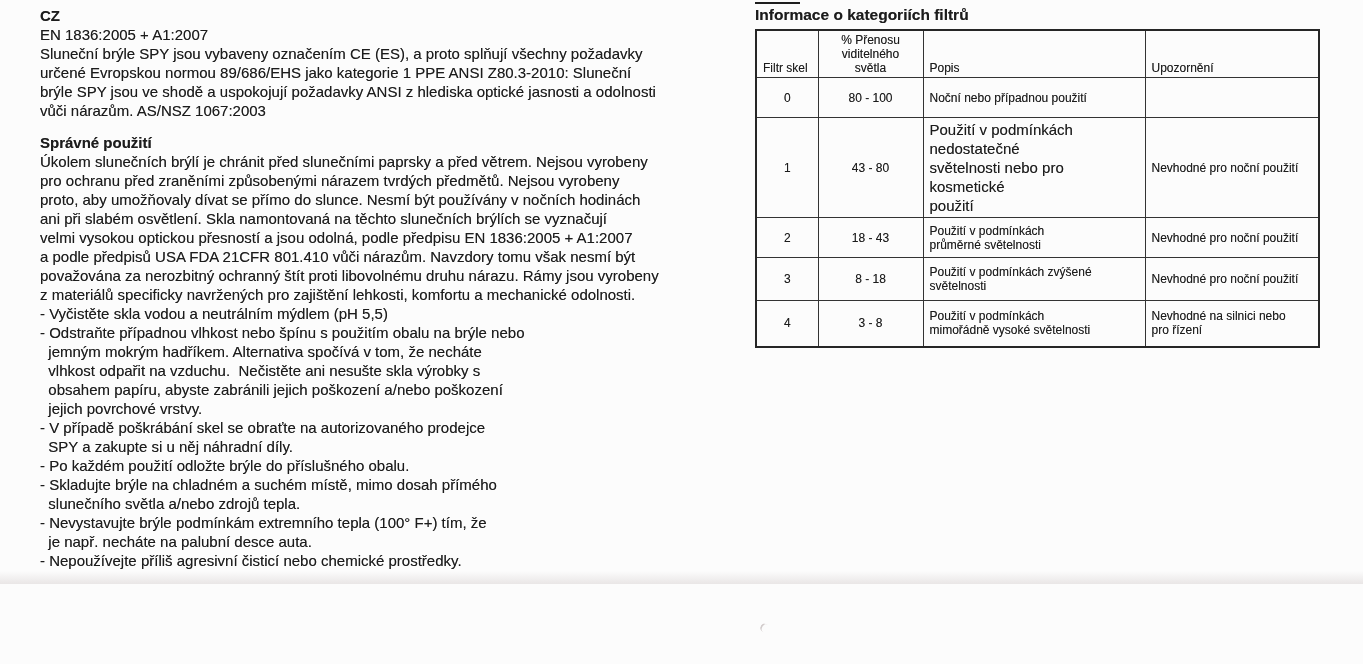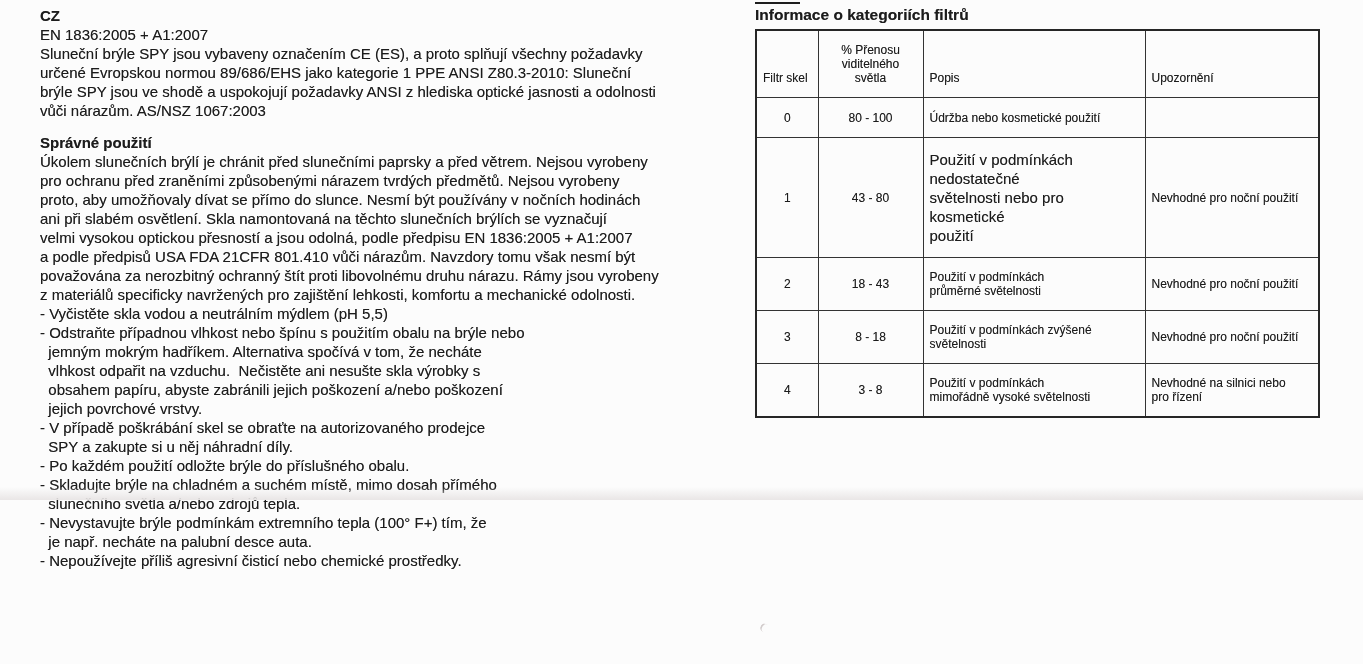--- a/index.html
+++ b/index.html
@@ -8,21 +8,21 @@
     background: #fcfcfc;
     width: 1363px;
     height: 664px;
     overflow: hidden;
     font-family: "Liberation Sans", sans-serif;
     color: #1c1c1c;
   }
   .page {
     position: relative;
     width: 1363px;
-    height: 500px;
+    height: 584px;
     background: #fcfcfc;
   }
   
   .col-left {
     position: absolute;
     left: 40px;
     top: 6px;
     width: 692px;
     text-shadow: 0 0 0.4px rgba(30,30,30,0.55);
   }
@@ -71,21 +71,21 @@
     border-collapse: collapse;
     table-layout: fixed;
     border: 2px solid #262626;
   }
   table.filter-table th,
   table.filter-table td {
     border: 1.5px solid #333333;
     font-size: 12px;
     line-height: 14px;
     font-weight: 400;
-    padding: 12px 6px;
+    padding: 2px 6px;
     overflow: hidden;
   }
   table.filter-table thead tr { height: 40px; }
   table.filter-table tbody tr.r0 { height: 40px; }
   table.filter-table tbody tr.r1 { height: 46px; }
   table.filter-table tbody tr.r2 { height: 40px; }
   table.filter-table tbody tr.r3 { height: 43px; }
   table.filter-table tbody tr.r4 { height: 46px; }
   th.h-filtr { text-align: left; vertical-align: bottom; padding-left: 5px; padding-bottom: 6px; }
   th.h-prenos { text-align: center; vertical-align: bottom; white-space: pre-wrap; padding-bottom: 6px; }
@@ -191,21 +191,21 @@
           <th class="h-prenos">% Přenosu
 viditelného světla</th>
           <th class="h-popis">Popis</th>
           <th class="h-upoz">Upozornění</th>
         </tr>
       </thead>
       <tbody>
         <tr class="r0">
           <td class="c-filtr">0</td>
           <td class="c-prenos">80 - 100</td>
-          <td class="c-popis">Údržba nebo kosmetické použití</td>
+          <td class="c-popis">Noční nebo případnou použití</td>
           <td class="c-upoz"></td>
         </tr>
         <tr class="r1">
           <td class="c-filtr">1</td>
           <td class="c-prenos">43 - 80</td>
           <td class="c-popis small">Použití v podmínkách nedostatečné
 světelnosti nebo pro kosmetické
 použití</td>
           <td class="c-upoz">Nevhodné pro noční použití</td>
         </tr>

